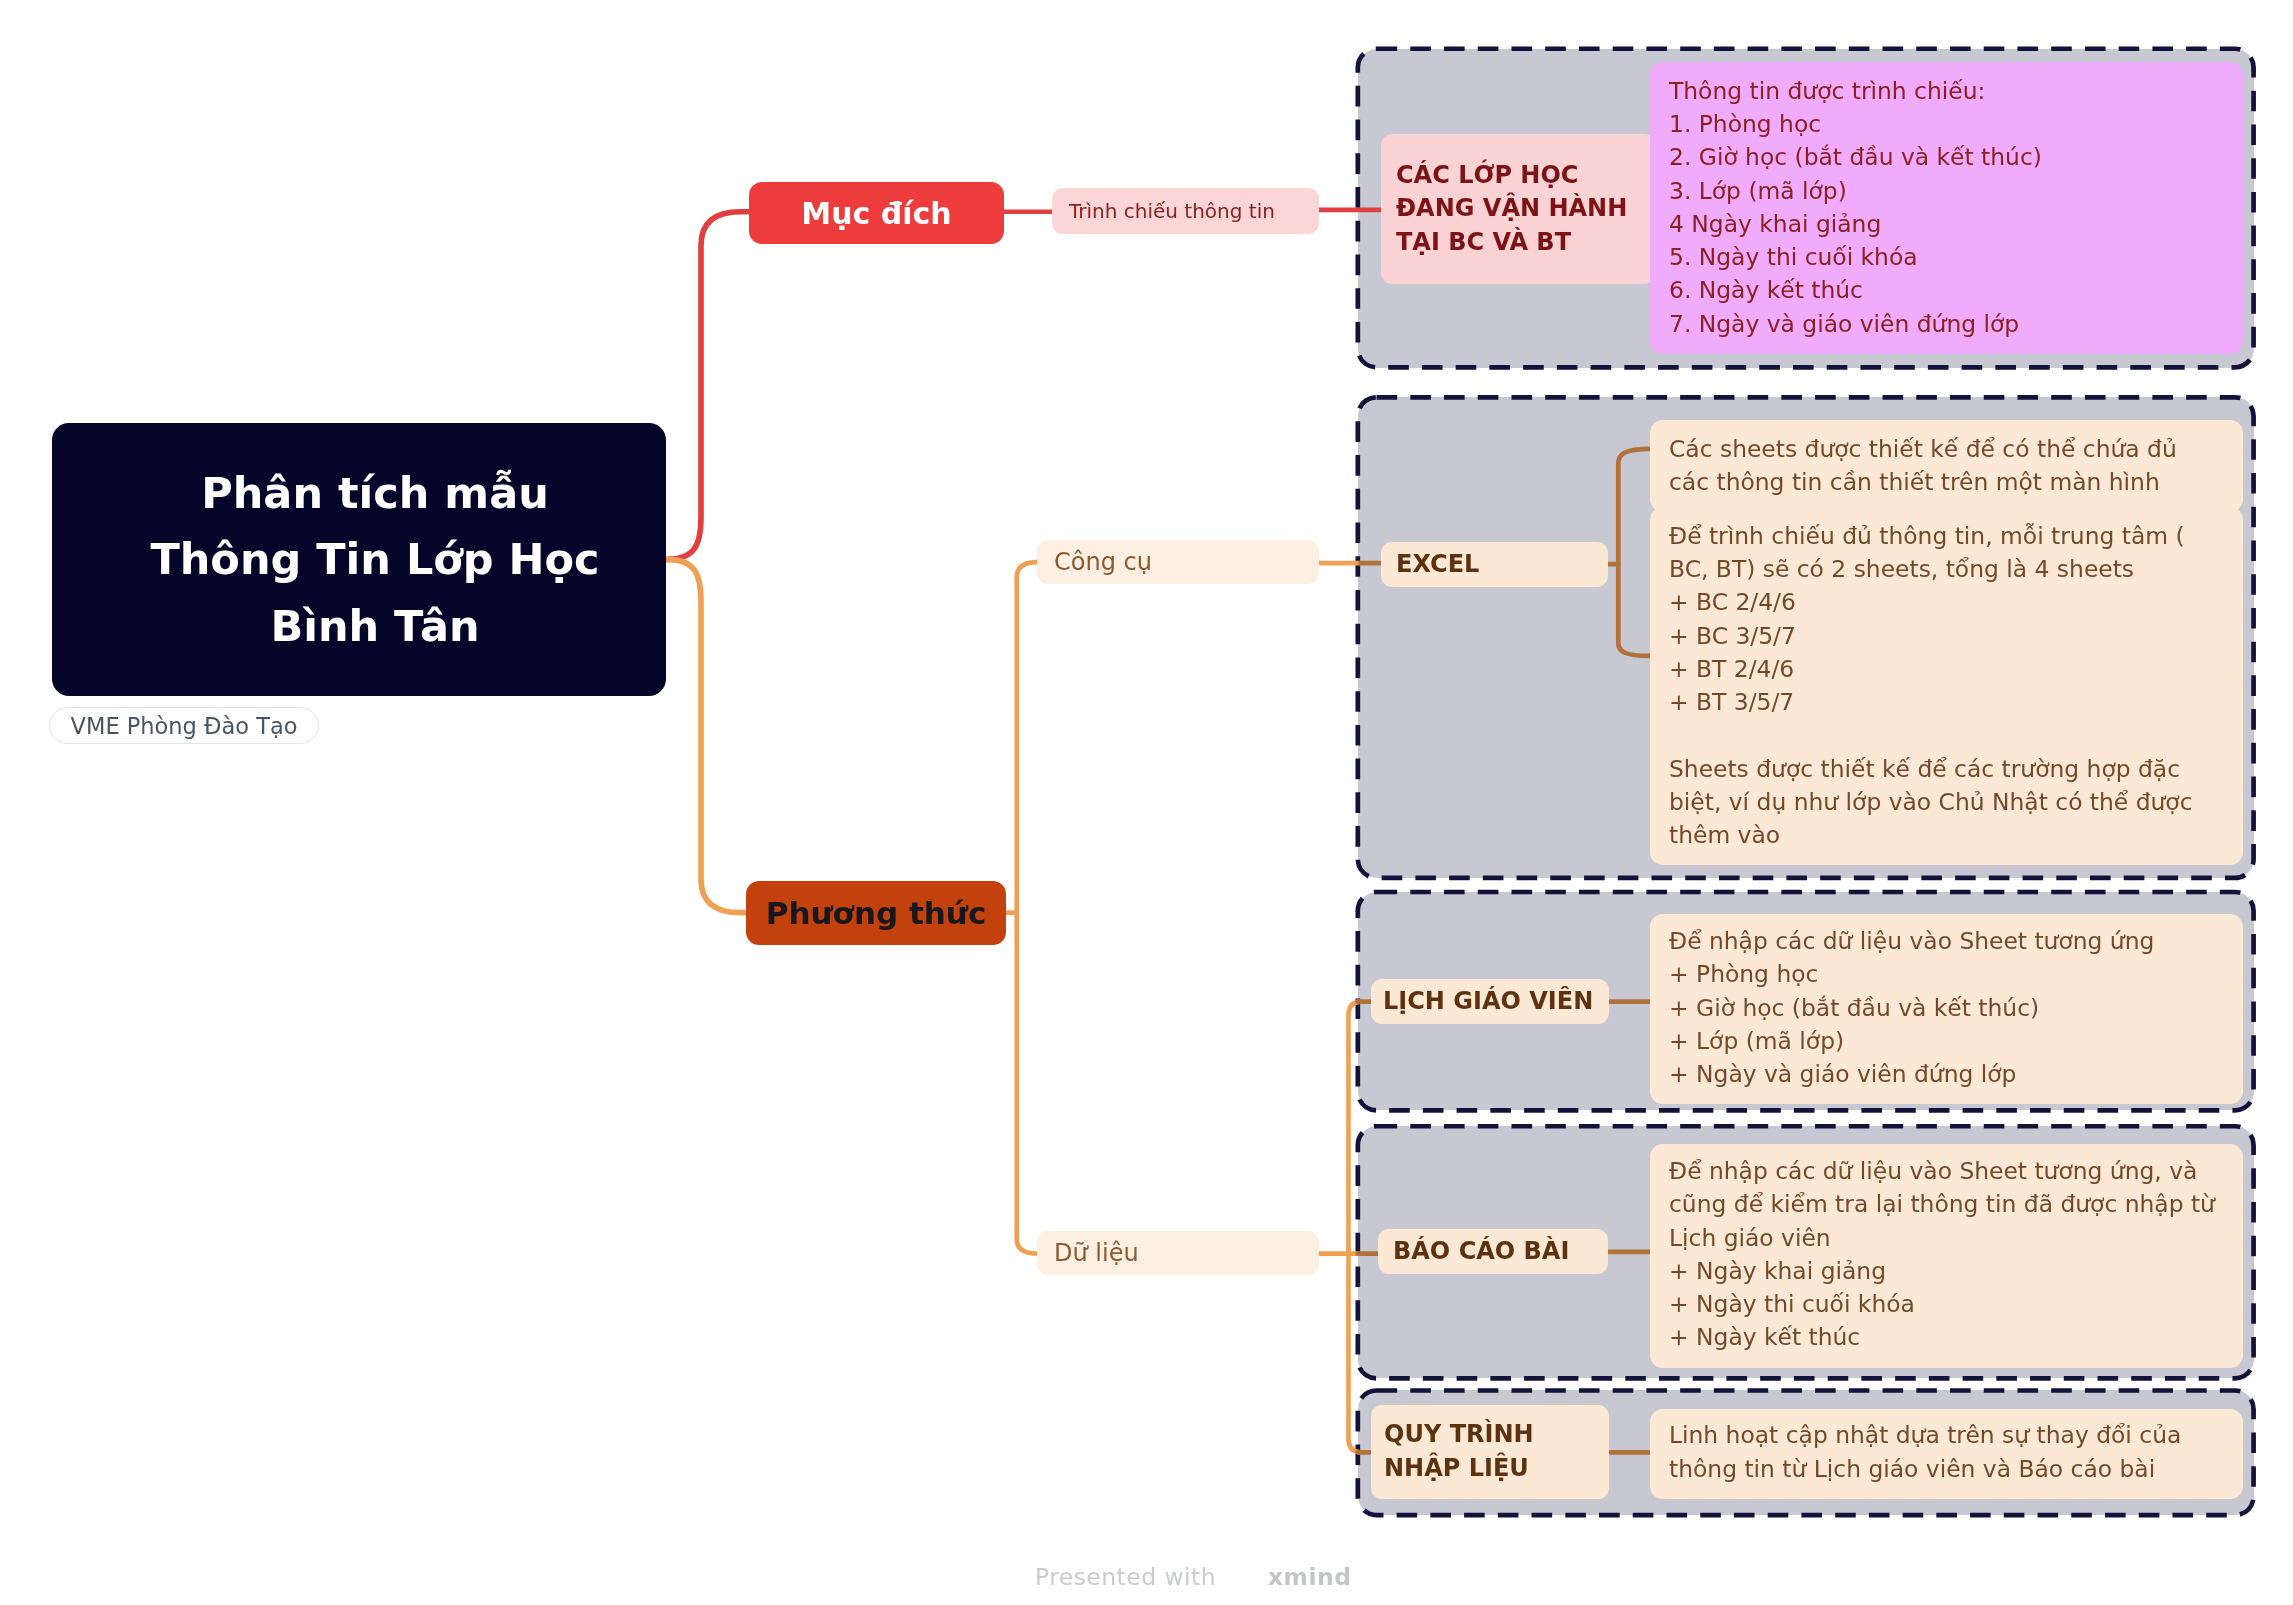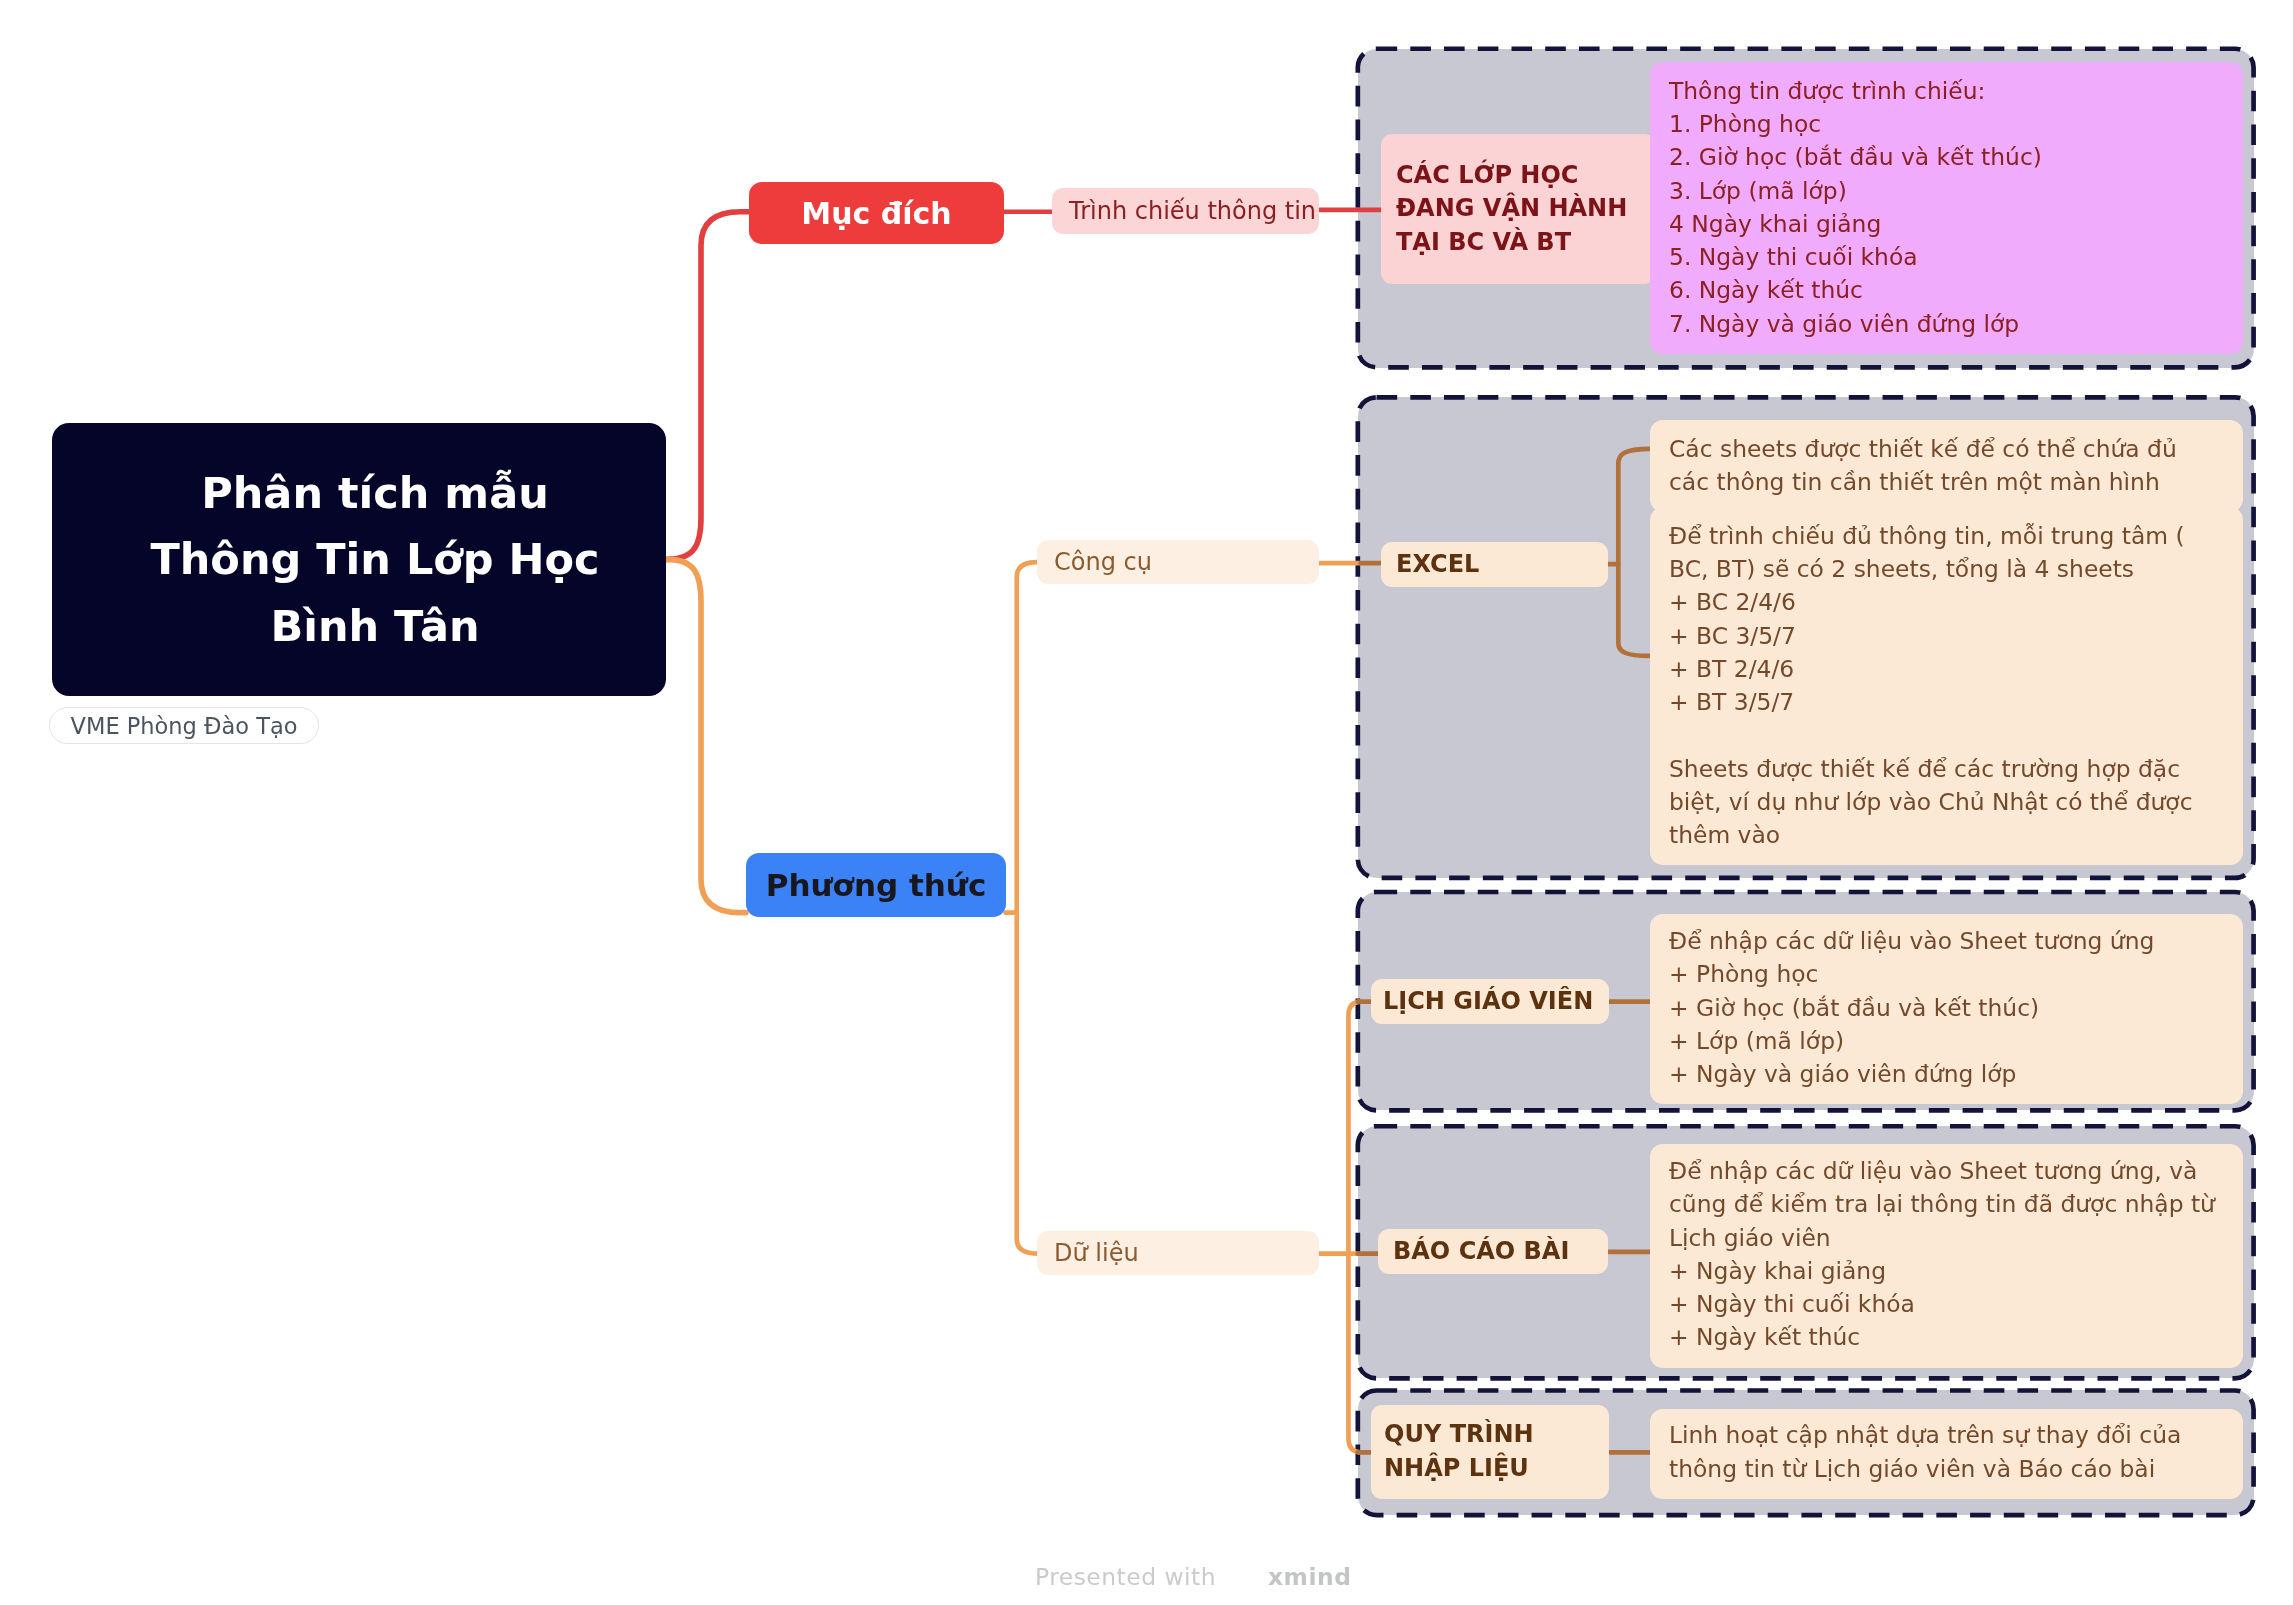--- a/index.html
+++ b/index.html
@@ -33,26 +33,26 @@
   }
 
   
   .chip { display:flex; align-items:center; border-radius:13px; }
   .chip.center { justify-content:center; }
   #muc-dich {
     left:749px; top:182px; width:255px; height:62px;
     background:#ee3b3b; color:#ffffff; font-size:30px; font-weight:700;
   }
   #phuong-thuc {
-    left:746px; top:853px; width:260px; height:64px;
-    background:#3b82f6; color:#17171d; font-size:31px; font-weight:600;
+    left:746px; top:881px; width:260px; height:64px;
+    background:#c2410c; color:#17171d; font-size:31px; font-weight:600;
   }
   #trinh-chieu {
     left:1052px; top:188px; width:267px; height:46px;
-    background:#fcd6d6; color:#8b2023; font-size:24px; border-radius:11.2px;
+    background:#fcd6d6; color:#8b2023; font-size:20px; border-radius:11.2px;
     padding-left:17px;
   }
   #cong-cu, #du-lieu {
     width:282px; height:44px; left:1037px;
     background:#fdf0e2; color:#8a5a30; font-size:24px; border-radius:11.2px;
     padding-left:17px;
   }
   #cong-cu { top:540px; }
   #du-lieu { top:1231px; }
 

